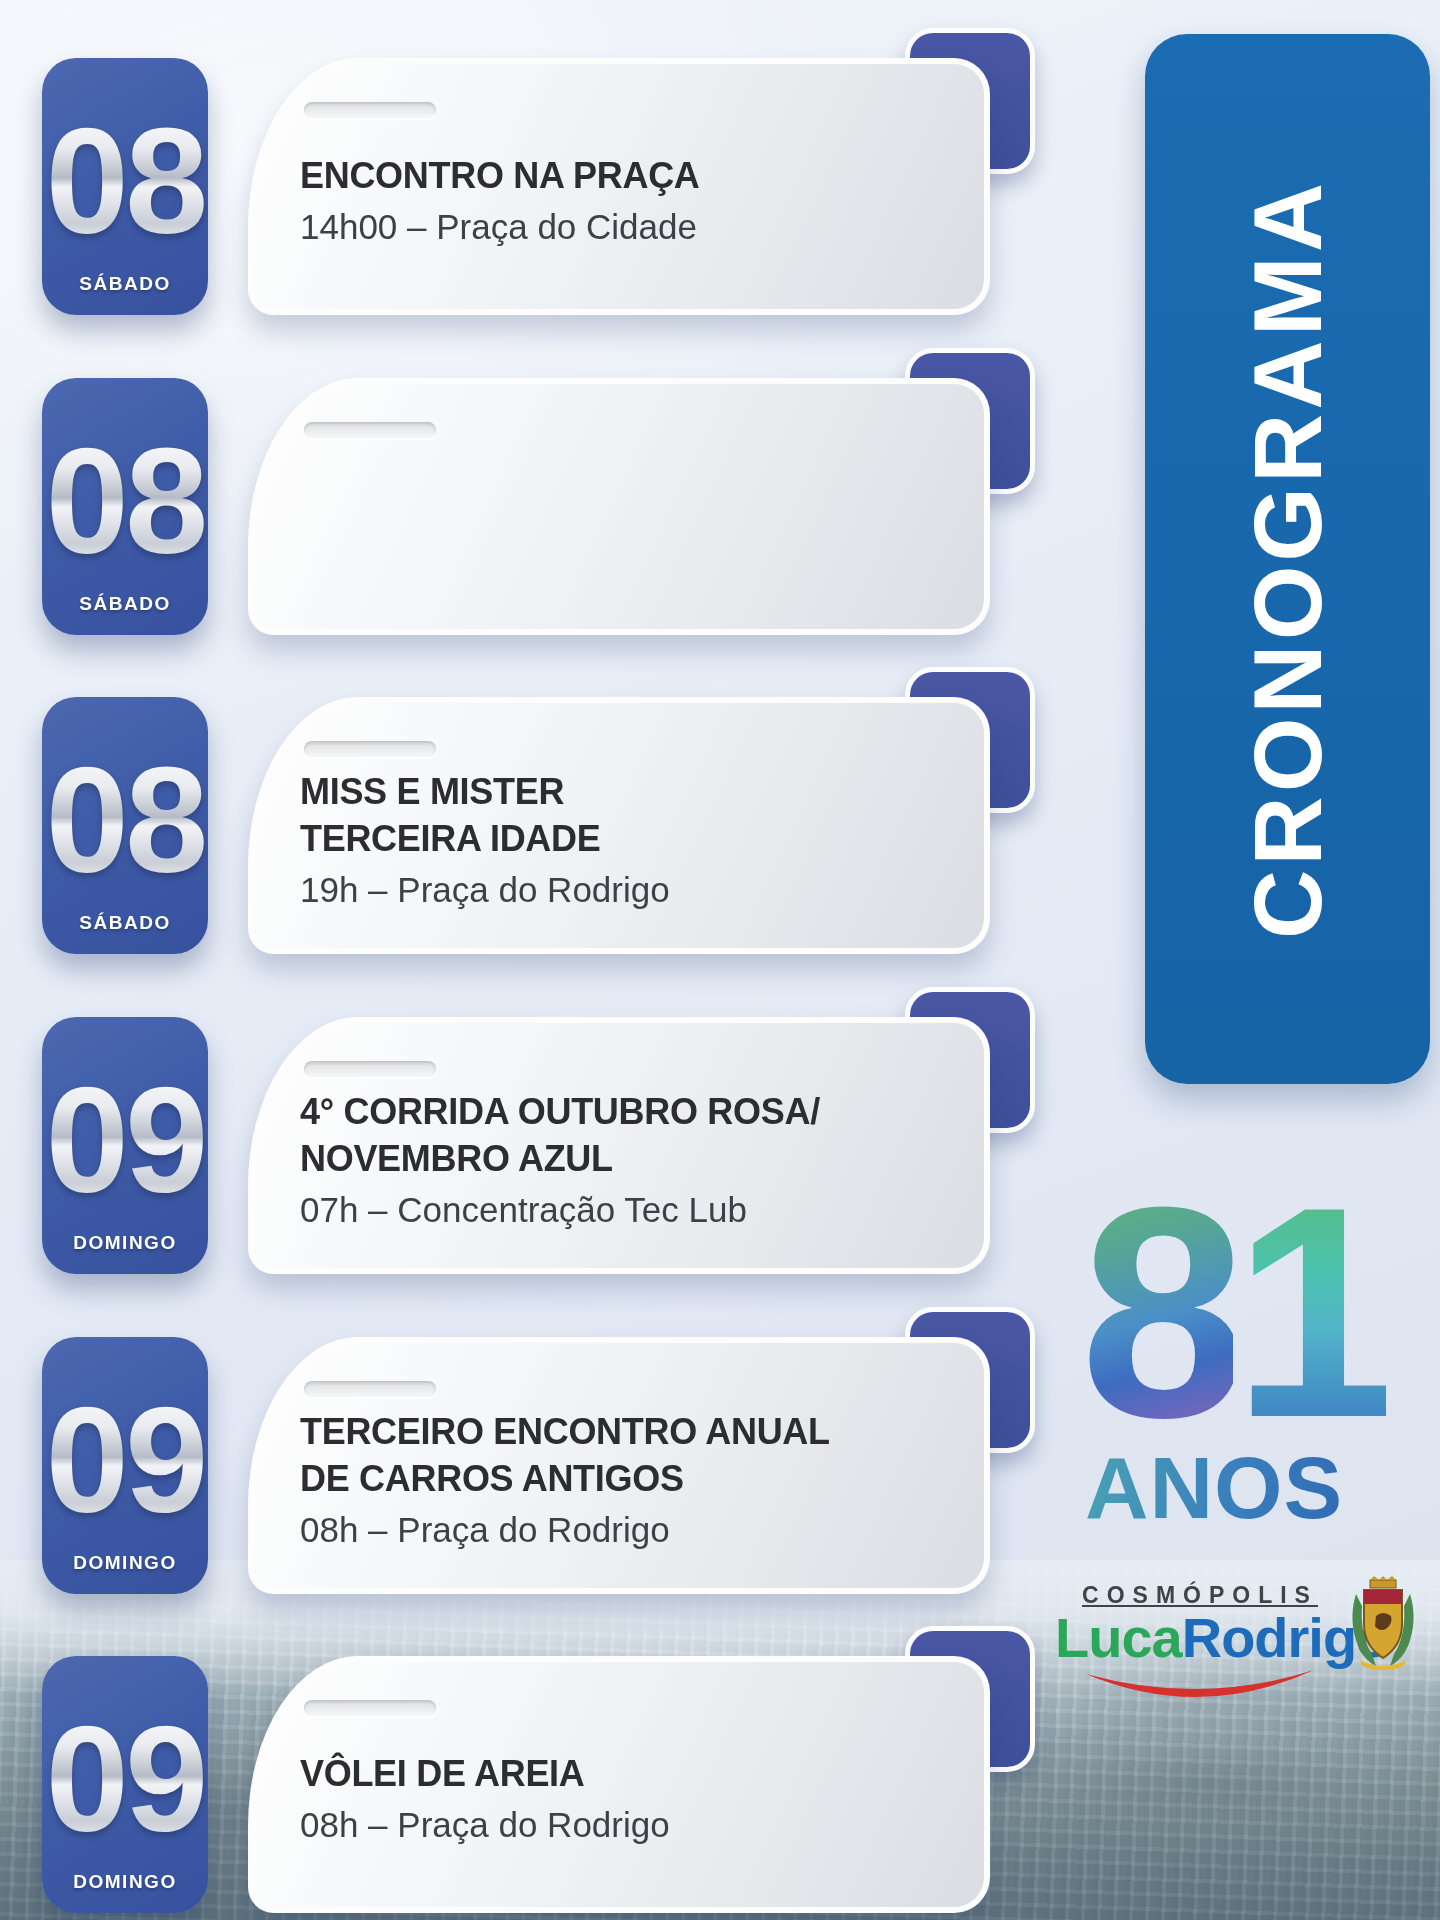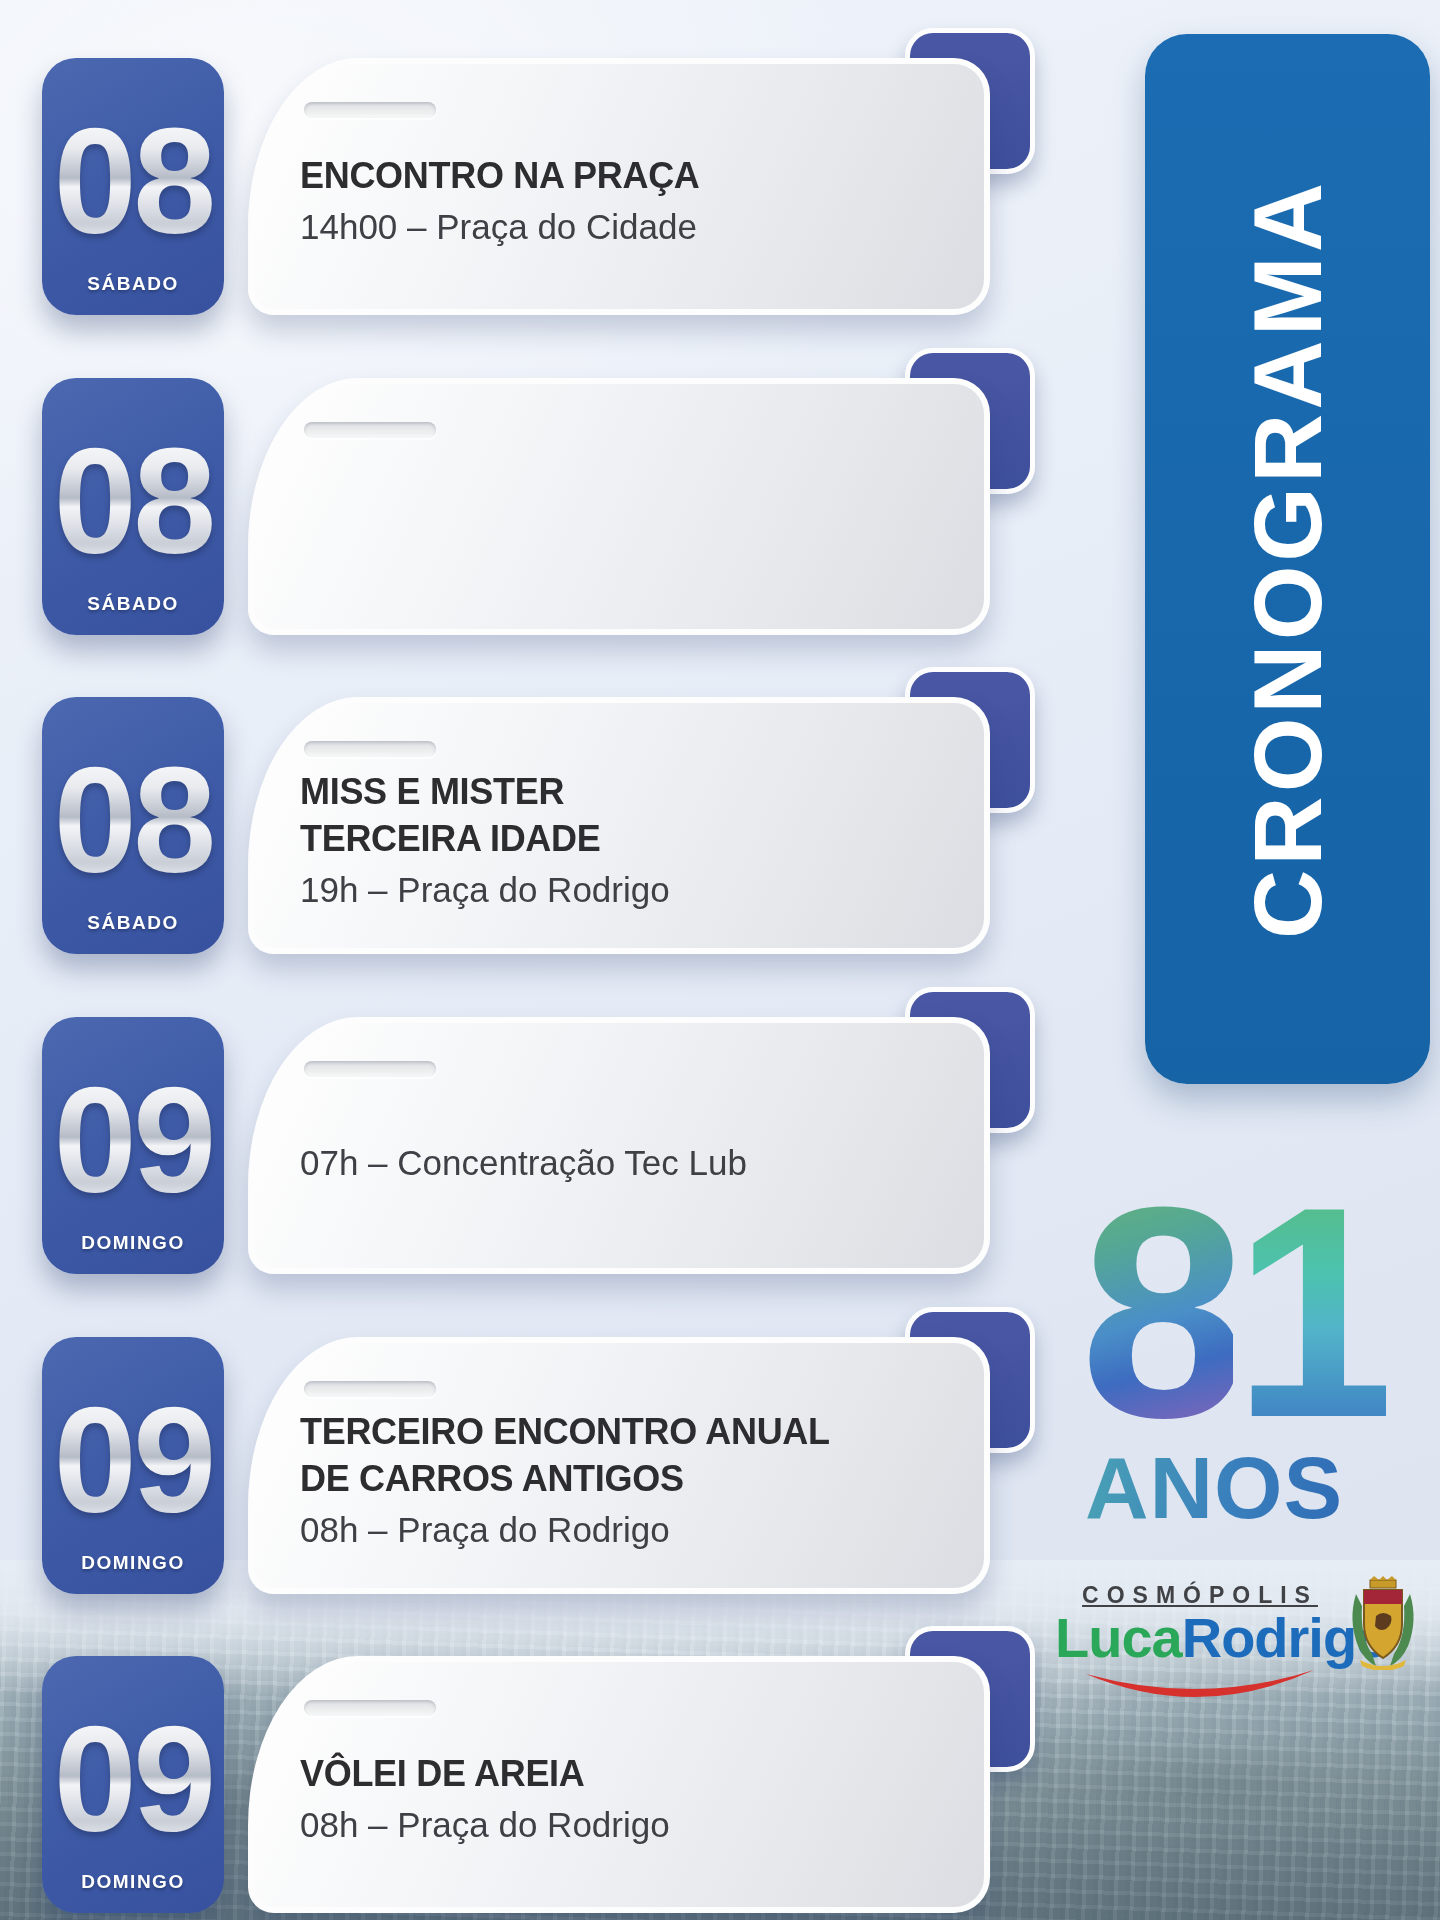--- a/index.html
+++ b/index.html
@@ -35,21 +35,21 @@
     box-shadow:0 16px 26px rgba(40,60,110,.22);
     box-sizing:border-box;display:flex;flex-direction:column;justify-content:center;}
   .clip{position:absolute;left:50px;top:38px;width:132px;height:16px;border-radius:10px;
     background:linear-gradient(180deg,#dfe0e5 0%,#eceded 60%,#f7f8f9 100%);
     box-shadow:inset 0 2px 3px rgba(90,95,110,.25),0 2px 2px rgba(255,255,255,.9);}
   .card-text{padding:30px 26px 0 46px;}
   .etitle{font-size:36px;font-weight:bold;color:#2d2d30;letter-spacing:-.3px;
     line-height:1.3;white-space:pre-line;}
   .edetails{font-size:35px;font-weight:normal;color:#3f4045;line-height:1.3;
     white-space:pre-line;margin-top:4px;}
-  .badge{position:absolute;left:42px;top:0;width:182px;height:257px;z-index:3;
+  .badge{position:absolute;left:42px;top:0;width:166px;height:257px;z-index:3;
     background:linear-gradient(150deg,#4c68b0 0%,#3f5ca8 45%,#37519e 100%);
     border-radius:34px;box-shadow:0 16px 26px rgba(30,50,100,.30);
     display:flex;align-items:flex-start;justify-content:center;}
   .num{font-size:150px;font-weight:bold;letter-spacing:-4px;line-height:1;margin-top:48px;
     background:linear-gradient(180deg,#ffffff 0%,#e9ebef 28%,#b6bcc7 48%,#f3f4f7 54%,#c9ced7 78%,#ffffff 100%);
     -webkit-background-clip:text;background-clip:text;color:transparent;
     filter:drop-shadow(0 4px 3px rgba(20,30,60,.35));}
   .weekday{position:absolute;bottom:20px;left:0;right:0;text-align:center;
     font-size:19px;font-weight:bold;color:#ffffff;letter-spacing:1.5px;
     text-shadow:0 2px 3px rgba(20,30,60,.45);}
@@ -129,20 +129,22 @@
       <div class="num">08</div>
       <div class="weekday">SÁBADO</div>
     </div>
   </div>
 
   <div class="row" style="top:1017px">
     <div class="tab"></div>
     <div class="card">
       <div class="clip"></div>
       <div class="card-text">
+        <div class="etitle">4° CORRIDA OUTUBRO ROSA/
+NOVEMBRO AZUL</div>
         <div class="edetails">07h – Concentração Tec Lub</div>
       </div>
     </div>
     <div class="badge">
       <div class="num">09</div>
       <div class="weekday">DOMINGO</div>
     </div>
   </div>
 
   <div class="row" style="top:1337px">

